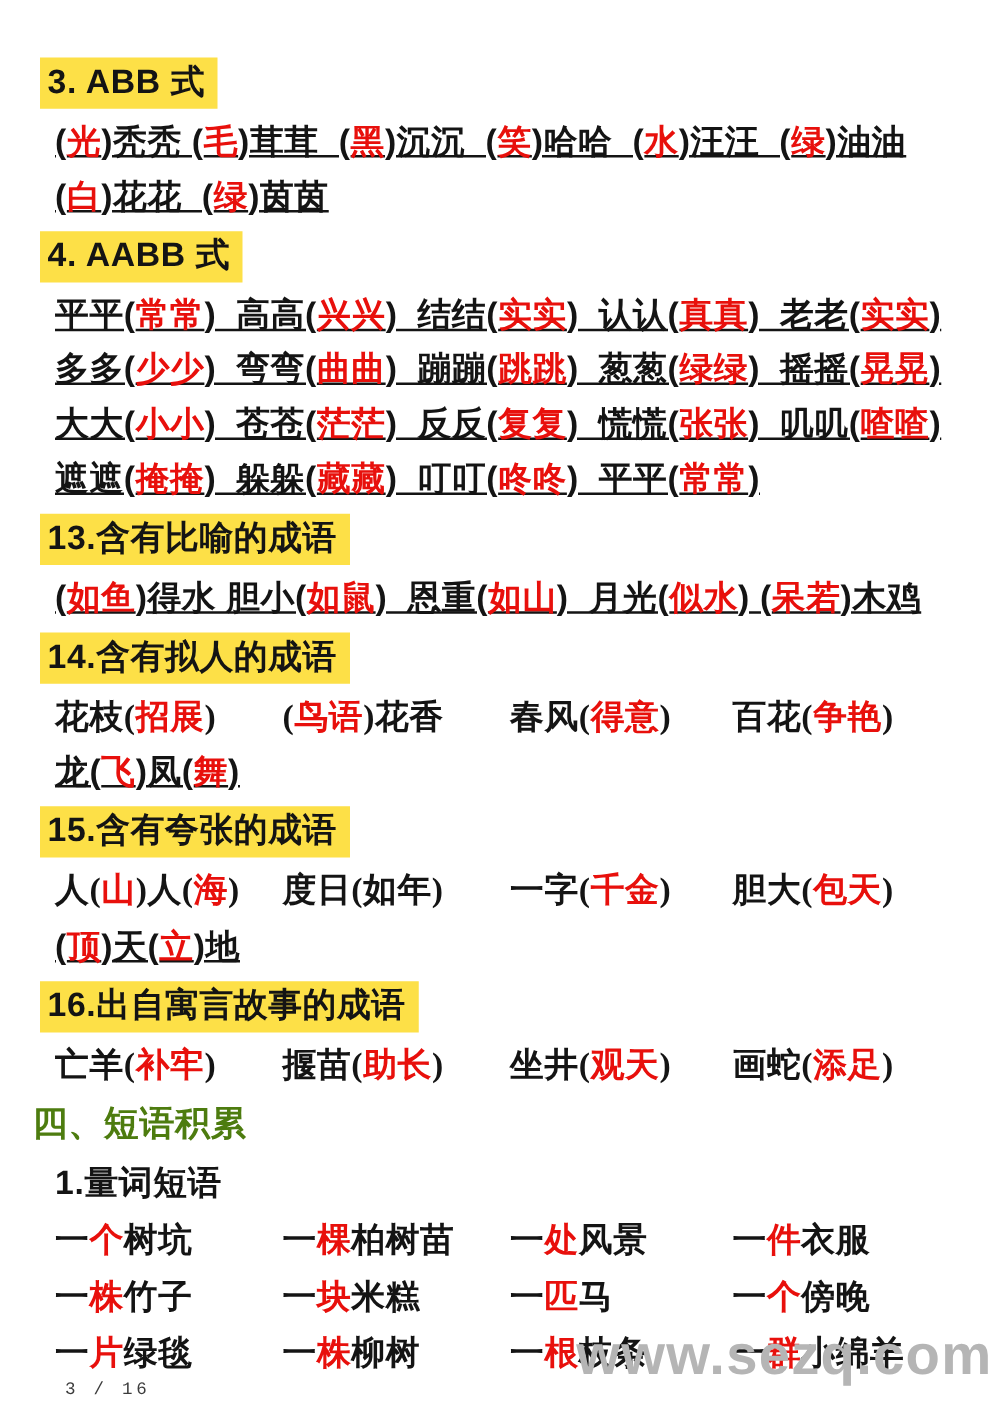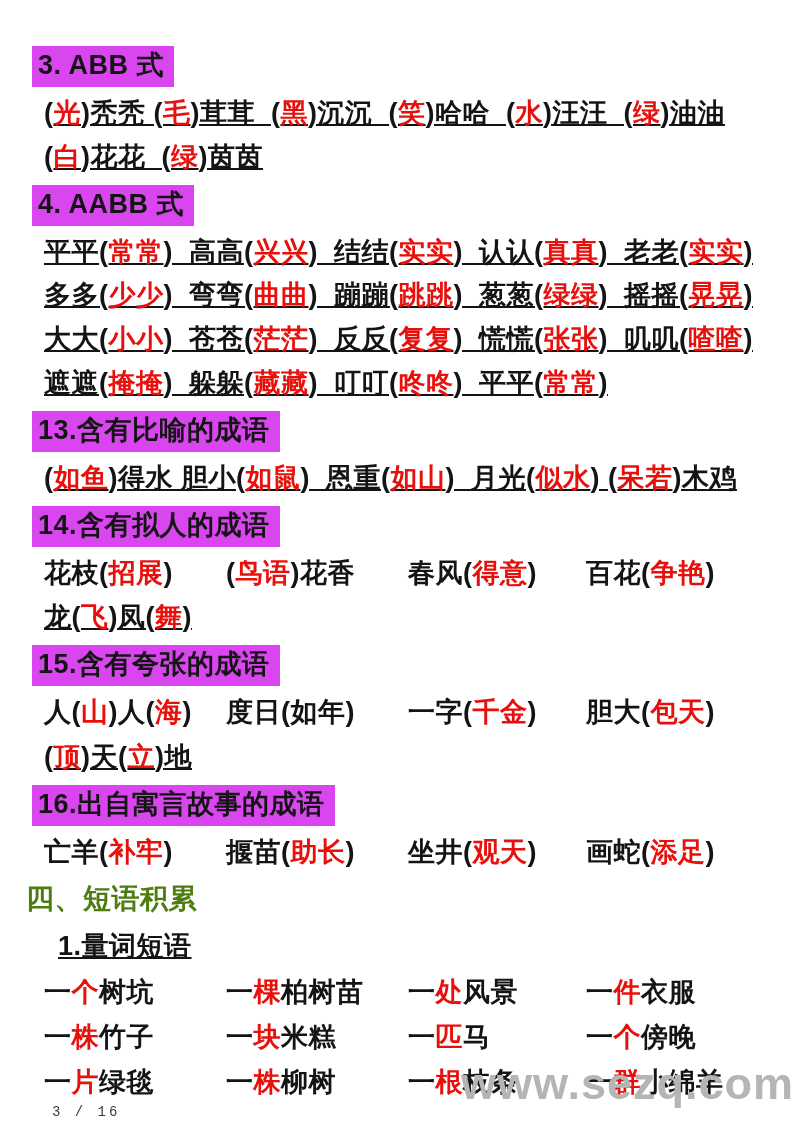--- a/index.html
+++ b/index.html
@@ -19,44 +19,45 @@
     top: 44px; left: 44px; right: 26px;
     font-weight: 700;
     font-size: 27px;
     color: #141414;
     letter-spacing: 0.5px;
   }
   .heading { margin: 2px 0 10px 0; line-height: 1.3; white-space: pre-wrap; }
   .heading.orange { margin-left: -12px; }
   .heading.orange .hl {
     display: inline-block;
-    background: #d946ef;
+    background: #fde047;
     padding: 2px 10px 4px 6px;
     color: #141414;
   }
   .heading.blue {
     margin-left: -18px;
     color: #4d7c0f;
     font-size: 28px;
     margin-top: 6px;
     margin-bottom: 12px;
   }
-  .heading.plain { margin-left: 14px; margin-bottom: 12px; text-decoration: underline; }
+  .heading.plain { margin-bottom: 12px; }
   .line {
     line-height: 1.25;
     margin-bottom: 10px;
     white-space: pre-wrap;
     text-decoration: underline;
   }
   .row4 {
     display: grid;
     grid-template-columns: 182px 182px 178px 1fr;
     line-height: 1.25;
     margin-bottom: 11px;
     white-space: pre-wrap;
+    font-family: Liberation Serif, serif;
   }
   .red { color: #e8100c; }
   .blk { color: #141414; }
   .watermark {
     position: absolute;
     right: 6px; bottom: 22px;
     font-size: 45px;
     font-weight: 700;
     color: #b5b5b5;
     letter-spacing: 1px;

